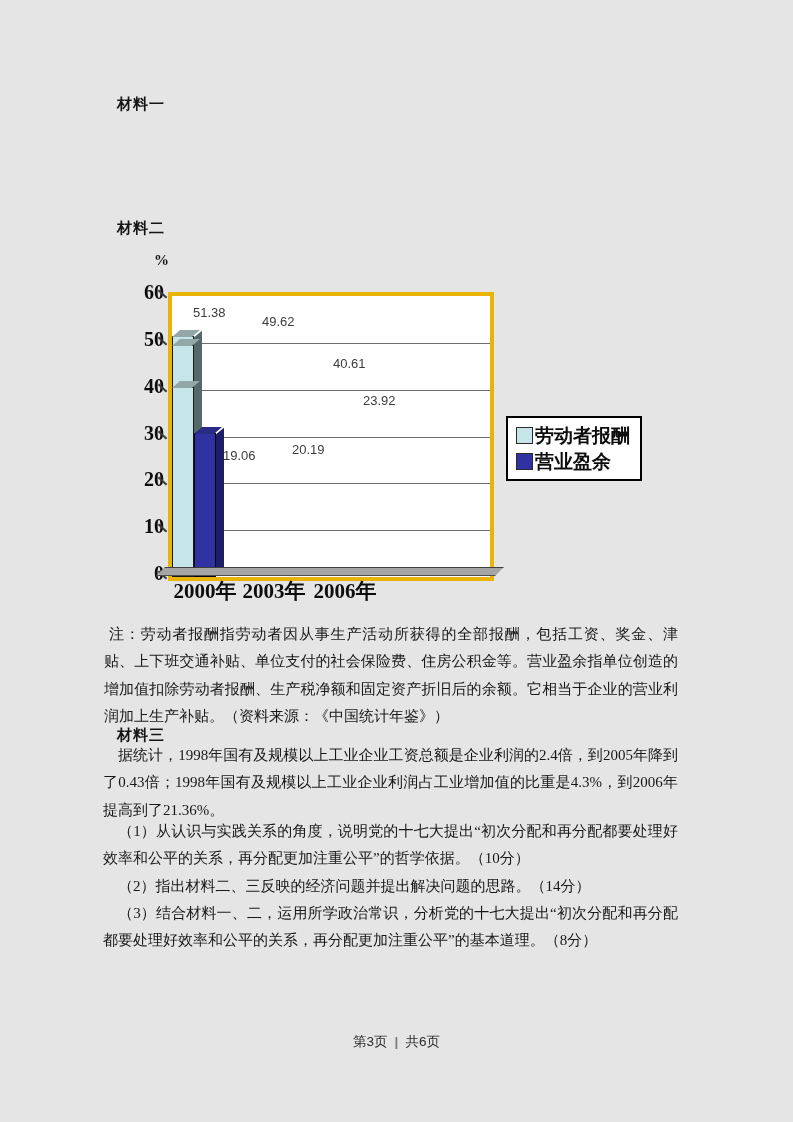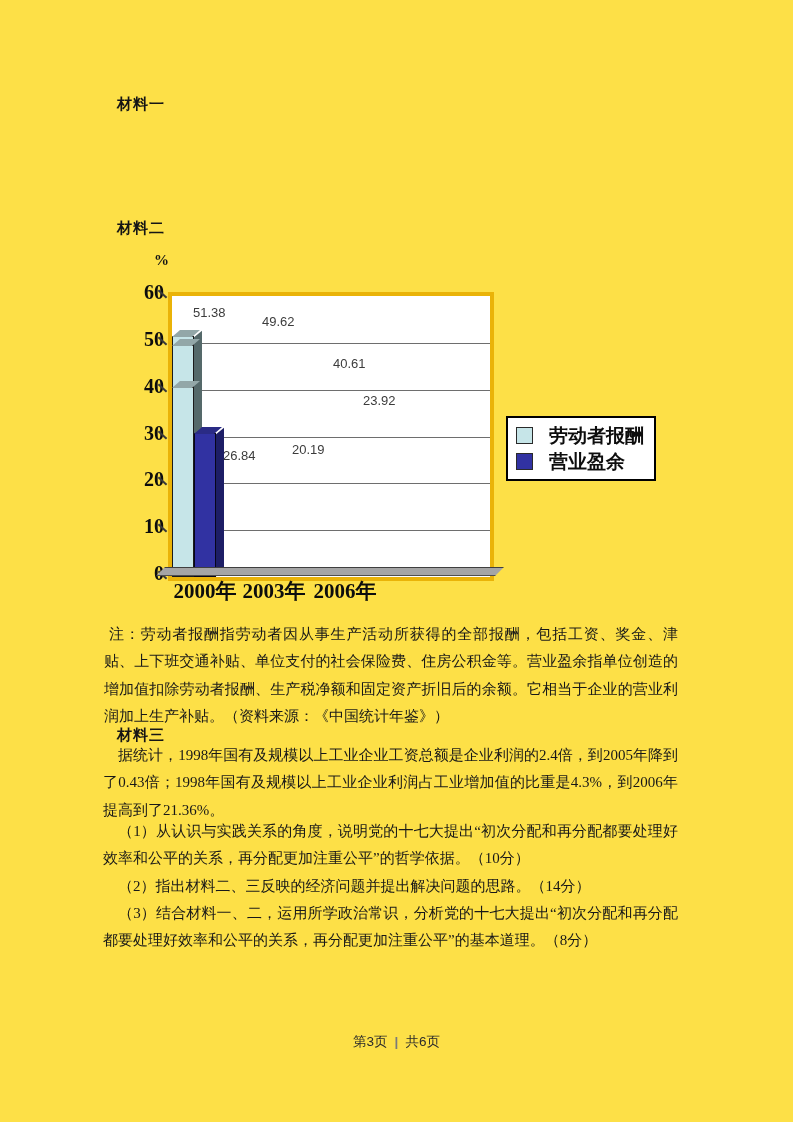--- a/index.html
+++ b/index.html
@@ -1,17 +1,17 @@
 <!DOCTYPE html>
 <html><head>
 <meta charset="utf-8">
 <style>
   html,body { margin:0; padding:0; background:#ffffff; }
   .page {
-    position:relative; width:793px; height:1122px; background:#fde047;
+    position:relative; width:793px; height:1122px; background:#e5e5e5;
     font-family:"Liberation Serif","DejaVu Serif",serif; color:#151515;
     overflow:hidden;
   }
   .abs { position:absolute; }
   .heading { font-weight:bold; font-size:15px; letter-spacing:1px; }
   .para {
     font-size:15px; line-height:27.3px; text-align:justify; color:#181818;
     white-space:normal;
   }
   
@@ -34,21 +34,21 @@
                  transform:skewY(-40deg); }
   .bar-value-label { position:absolute; z-index:4; font-family:"Liberation Sans","DejaVu Sans",sans-serif;
                      font-size:13px; color:#3c3c3c; white-space:nowrap; }
   .x-category-label { position:absolute; top:351px; width:100px; text-align:center;
                       font-weight:bold; font-size:21px; color:#0d0d0d; }
   .chart-floor { position:absolute; left:26px; top:341px; width:348px; height:9px; z-index:2;
                  background:linear-gradient(#3f3f3f 0 1px,#a5a5a5 1px 8px,#4f4f4f 8px 9px);
                  clip-path:polygon(9px 0,100% 0,calc(100% - 9px) 100%,0 100%); }
   .legend { position:absolute; left:376px; top:190px; border:2px solid #000; background:#fff;
             padding:7px 10px 7px 8px; display:flex; flex-direction:column; gap:5px; }
-  .legend-item { display:flex; align-items:center; gap:16px; white-space:nowrap;text-align:center; }
+  .legend-item { display:flex; align-items:center; gap:2px; white-space:nowrap;text-align:center; }
   .legend-swatch { width:15px; height:15px; border:1px solid #2a2a2a; flex:0 0 auto; }
   .legend-label { font-weight:bold; font-size:19px; line-height:21px; color:#0d0d0d; }
   
   .footer { position:absolute; left:0; top:1033px; width:100%; text-align:center;
             font-family:"Liberation Sans","DejaVu Sans",sans-serif;
             font-size:13.5px; color:#2b2b2b; }
   .footer .sep { margin:0 7px; color:#7a7a7a; font-weight:bold; }
 </style>
 <style>.b00::before{background:#93a7a8;}.b00::after{background:#55696a;}</style><style>.b01::before{background:#2a2b85;}.b01::after{background:#1d1e66;}</style><style>.b10::before{background:#93a7a8;}.b10::after{background:#55696a;}</style><style>.b11::before{background:#2a2b85;}.b11::after{background:#1d1e66;}</style><style>.b20::before{background:#93a7a8;}.b20::after{background:#55696a;}</style><style>.b21::before{background:#2a2b85;}.b21::after{background:#1d1e66;}</style></head>
 <body>
@@ -65,21 +65,21 @@
 
     <div class="plot" id="plot">
         <div class="gridline" style="top: 234.167px;"></div>
         <div class="gridline" style="top: 187.333px;"></div>
         <div class="gridline" style="top: 140.5px;"></div>
         <div class="gridline" style="top: 93.6667px;"></div>
         <div class="gridline" style="top: 46.8333px;"></div>
         <div class="bar b00" style="left: 0px; height: 240.63px; background: rgb(198, 229, 232); border: 1px solid rgb(27, 27, 27); --top: #93a7a8; --side: #55696a;"></div>
         <div class="bar-value-label" style="left: 21px; bottom: 256.63px;">51.38</div>
         <div class="bar b01" style="left: 22px; height: 89.2643px; background: rgb(49, 50, 162); border: 1px solid rgb(6, 6, 26); --top: #2a2b85; --side: #1d1e66;"></div>
-        <div class="bar-value-label" style="left: 51px; bottom: 114.264px;">26.84</div>
+        <div class="bar-value-label" style="left: 51px; bottom: 114.264px;">19.06</div>
         <div class="bar-group" style="left: 15px;"></div>
         <div class="bar b10" style="left: 0px; height: 232.387px; background: rgb(198, 229, 232); border: 1px solid rgb(27, 27, 27); --top: #93a7a8; --side: #55696a;"></div>
         <div class="bar-value-label" style="left: 90px; bottom: 248.387px;">49.62</div>
         <div class="bar b11" style="left: 22px; height: 94.5565px; background: rgb(49, 50, 162); border: 1px solid rgb(6, 6, 26); --top: #2a2b85; --side: #1d1e66;"></div>
         <div class="bar-value-label" style="left: 120px; bottom: 119.556px;">20.19</div>
         <div class="bar-group" style="left: 84px;"></div>
         <div class="bar b20" style="left: 0px; height: 190.19px; background: rgb(198, 229, 232); border: 1px solid rgb(27, 27, 27); --top: #93a7a8; --side: #55696a;"></div>
         <div class="bar-value-label" style="left: 161px; bottom: 206.19px;">40.61</div>
         <div class="bar b21" style="left: 22px; height: 143.638px; background: rgb(49, 50, 162); border: 1px solid rgb(6, 6, 26); --top: #2a2b85; --side: #1d1e66;"></div>
         <div class="bar-value-label" style="left: 191px; bottom: 168.638px;">23.92</div>

